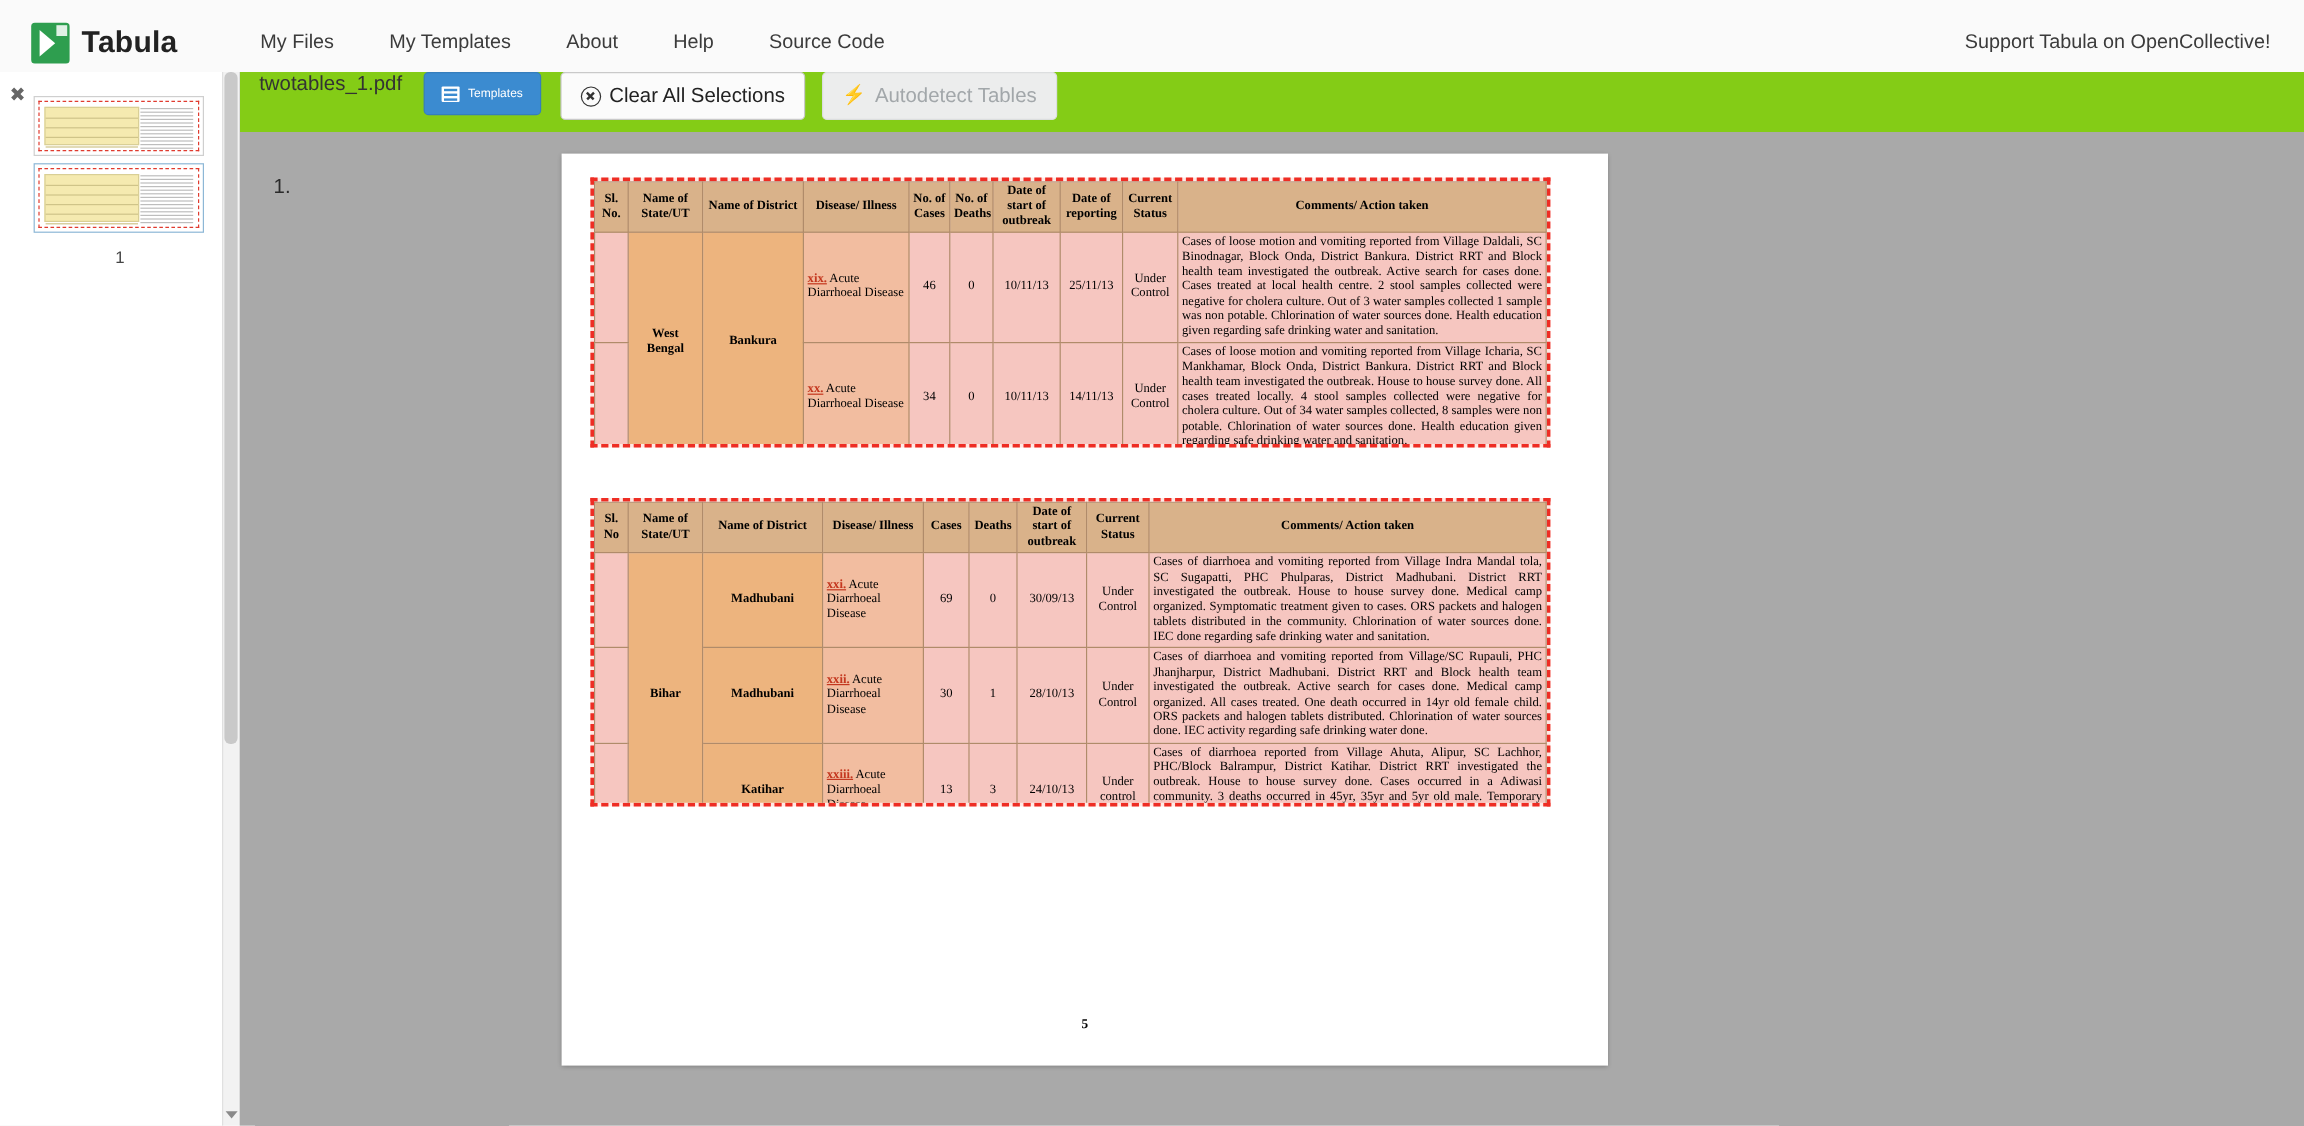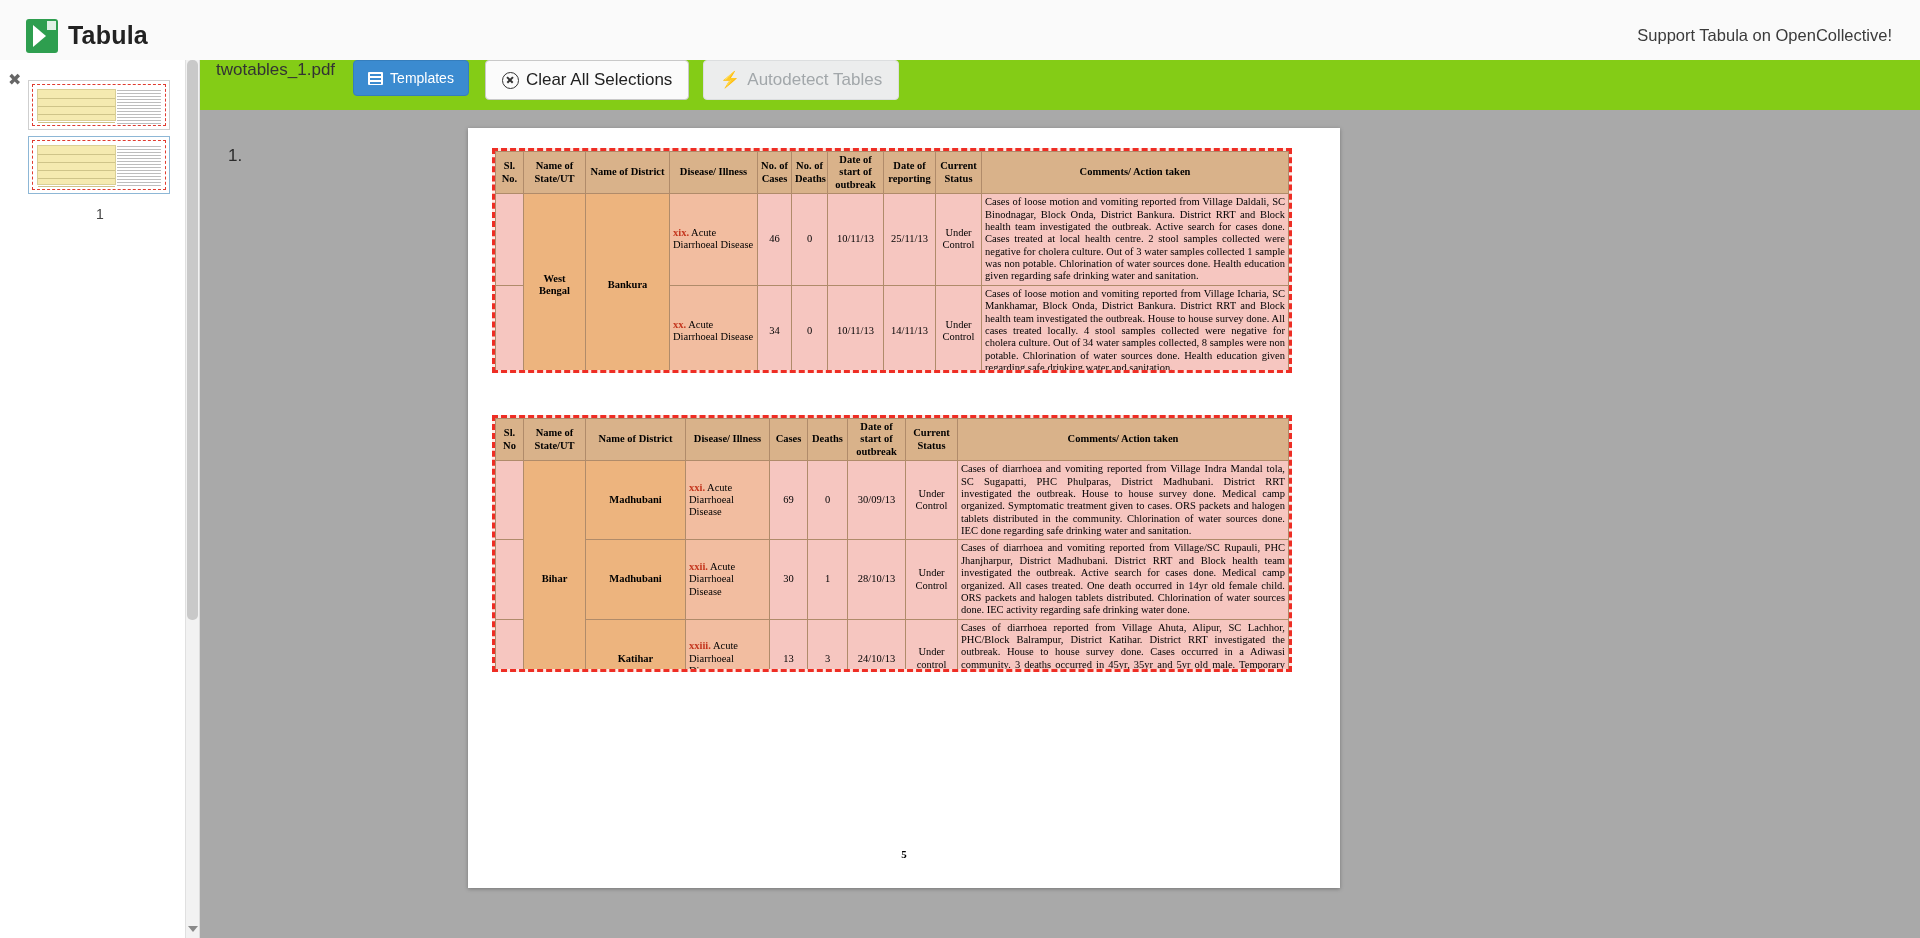--- a/index.html
+++ b/index.html
@@ -92,21 +92,21 @@
     margin-right: 18px;
     white-space: nowrap;
   }
   .btn {
     display: inline-flex;
     align-items: center;
     gap: 7px;
     height: 36px;
     padding: 0 14px;
     border-radius: 4px;
-    font-size: 14px;
+    font-size: 10px;
     border: 1px solid transparent;
     cursor: pointer;
     white-space: nowrap;
     user-select: none;
   }
   .btn-templates {
     background: #3b8bd0;
     color: #fff;
     border-color: #357ebd;
     margin-right: 16px;
@@ -311,21 +311,21 @@
     font-weight: bold;
     text-align: center;
     font-size: 10.5px;
   }
   .c-center { text-align: center; }
   .c-left { text-align: left; }
   .c-just { text-align: justify; }
   .td-state, .td-district { background: #edb47e; text-align: center; font-weight: bold; }
   .td-pink { background: #f6c6c0; }
   .td-disease { background: #f2bda0; }
-  .rom { color: #c4371f; font-weight: bold; }
+  .rom { color: #c4371f; font-weight: bold; text-decoration: underline; }
   .tbl-title {
     font-family: "Liberation Serif", serif;
     font-weight: bold;
     font-size: 11.5px;
     text-align: center;
     padding: 1px 0 2px 0;
     color: #000;
   }
   .page-number {
     position: absolute;
@@ -343,20 +343,27 @@
 </style>
 </head>
 <body>
 
 <div class="navbar">
   <div class="brand">
     <span class="brand-logo">
         <span class="corner"></span>
       </span>
     <span class="brand-name">Tabula</span>
+  </div>
+  <div class="nav-links">
+    <a class="nav-link">My Files</a>
+    <a class="nav-link">My Templates</a>
+    <a class="nav-link">About</a>
+    <a class="nav-link">Help</a>
+    <a class="nav-link">Source Code</a>
   </div>
   <a class="nav-right">Support Tabula on OpenCollective!</a>
 </div>
 
 <div class="sidebar">
   <span class="sidebar-close">✖</span>
 
   <div class="thumb thumb-1">
     <div class="thumb-inner">
       <div class="mini-tbl">

